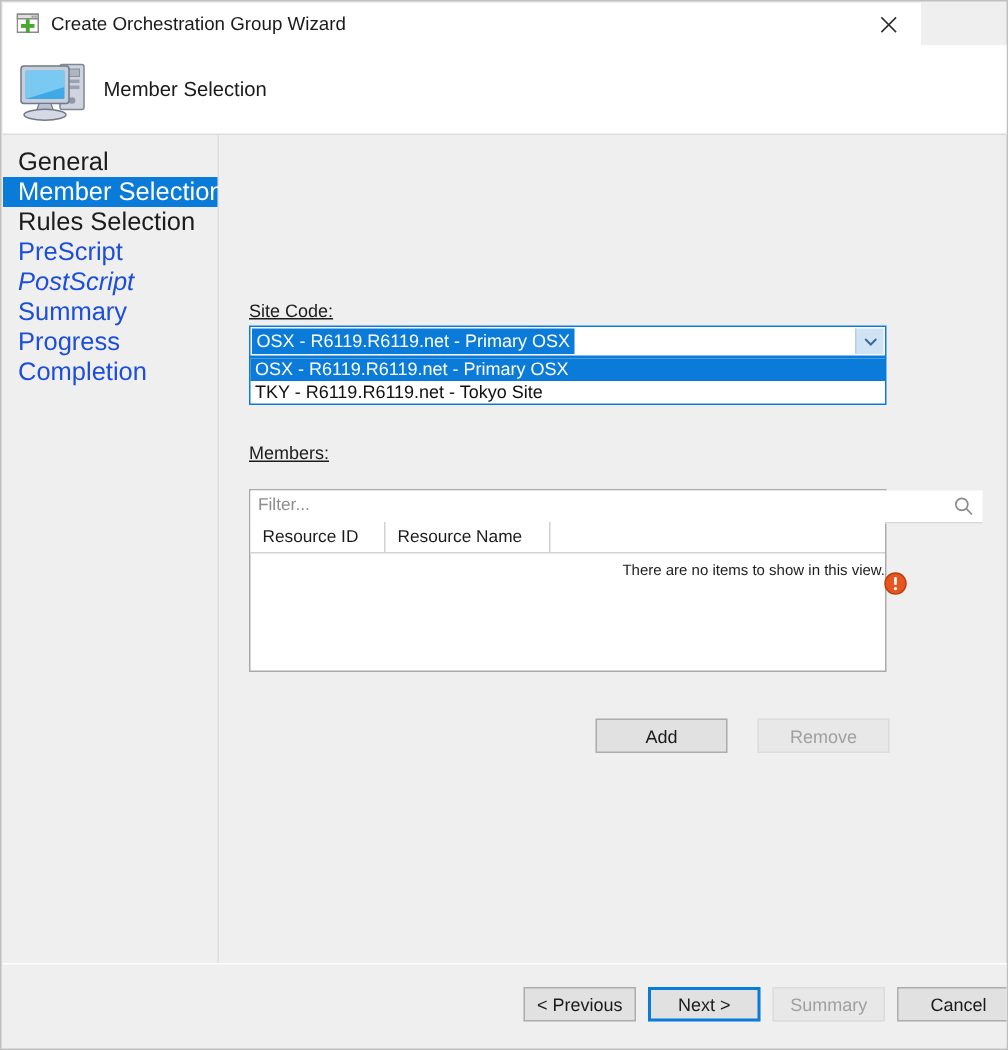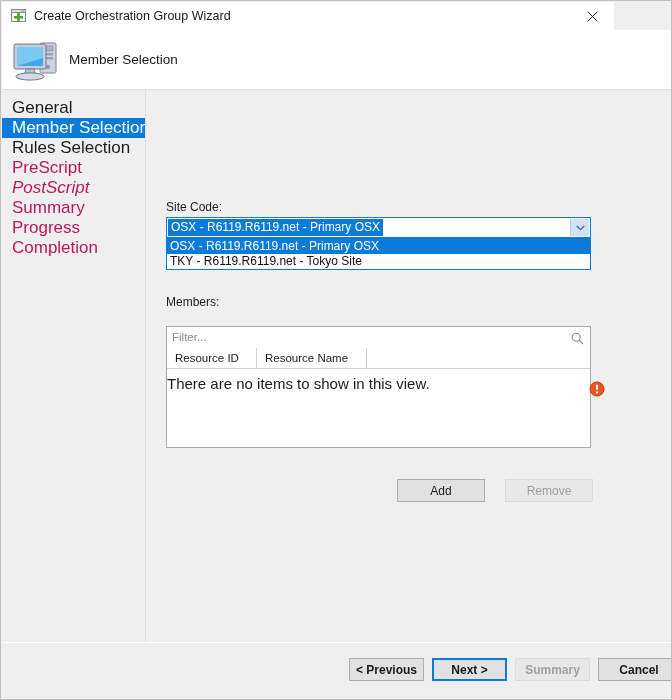--- a/index.html
+++ b/index.html
@@ -94,21 +94,21 @@
     width: 143px;
     height: 20px;
     line-height: 20px;
     font-size: 17px;
     padding-left: 10px;
     box-sizing: border-box;
     color: #1c1c1c;
     white-space: nowrap;
     cursor: default;
   }
-  .nav-item.disabled { color: #be185d; }
+  .nav-item.disabled { color: #1d4ed8; }
   .nav-item.selected {
     background: #0a7bd8;
     color: #ffffff;
   }
 
   
   #content {
     position: absolute;
     left: 145px; top: 89px;
     right: 1px;
@@ -122,20 +122,21 @@
     font-size: 15px;
     color: #2a7ad2;
     white-space: nowrap;
   }
 
   .field-label {
     position: absolute;
     font-size: 12px;
     color: #1c1c1c;
     white-space: nowrap;
+    text-decoration: underline;
   }
 
   
   #combo-wrap {
     position: absolute;
     left: 20px; top: 127px;
     width: 425px; height: 21px;
   }
   #combo-box {
     position: absolute;
@@ -198,21 +199,21 @@
     position: absolute;
     left: 20px; top: 236px;
     width: 425px; height: 122px;
     box-sizing: border-box;
     border: 1px solid #a9a9a9;
     background: #ffffff;
   }
   #filter-row {
     position: absolute;
     left: 0; top: 0;
-    width: 423px; height: 21px;
+    width: 488px; height: 21px;
     border-bottom: 1px solid #d8d8d8;
     background: #ffffff;
   }
   #filter-input {
     position: absolute;
     left: 5px; top: 4px;
     font-size: 11.5px;
     color: #8c8c8c;
     white-space: nowrap;
   }
@@ -238,22 +239,22 @@
     padding-left: 8px;
     box-sizing: border-box;
     border-right: 1px solid #d2d2d2;
     white-space: nowrap;
     cursor: default;
   }
   #empty-message {
     position: absolute;
     left: 0; top: 48px;
     width: 423px;
-    text-align: left;
-    font-size: 15px;
+    text-align: right;
+    font-size: 10px;
     color: #1c1c1c;
   }
 
   
   #error-badge {
     position: absolute;
     left: 443px; top: 291px;
     width: 16px; height: 16px;
   }
 
@@ -285,21 +286,20 @@
   #remove-button { left: 359px; top: 389px; width: 88px; }
 
   
   #footer {
     position: absolute;
     left: 1px; bottom: 1px;
     width: 670px;
     height: 55px;
     background: #efefef;
     border-top: 1px solid #ffffff;
-    font-weight: bold;
   }
   #prev-button    { left: 347px; top: 15px; width: 75px; }
   #next-button    { left: 430px; top: 15px; width: 75px; }
   #summary-button { left: 513px; top: 15px; width: 75px; }
   #cancel-button  { left: 596px; top: 15px; width: 82px; }
 </style>
 </head>
 <body>
 
 <div id="window">

